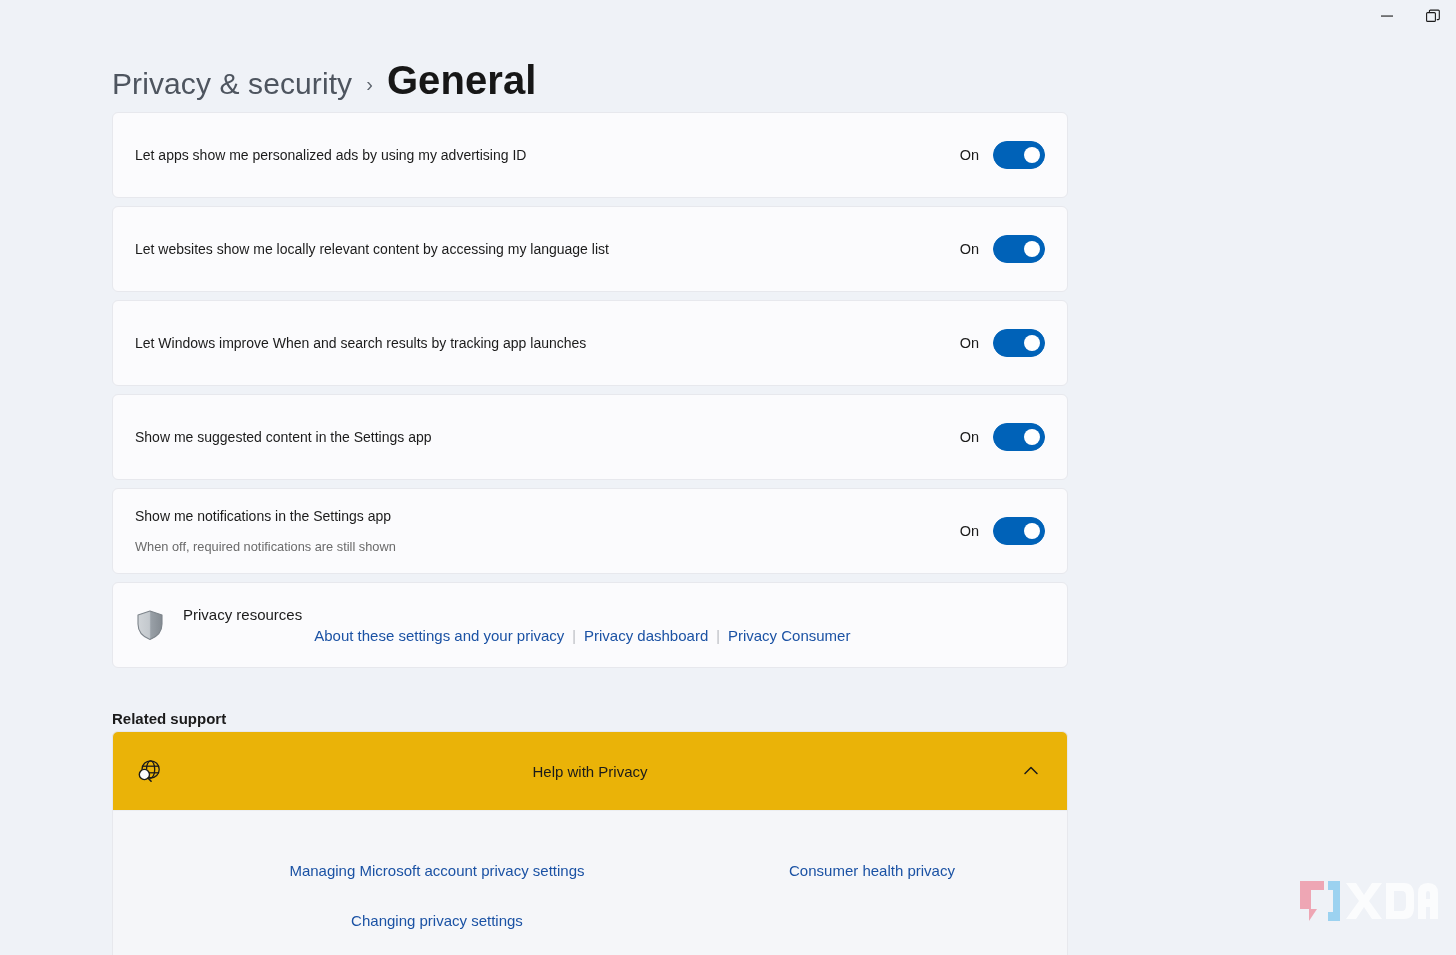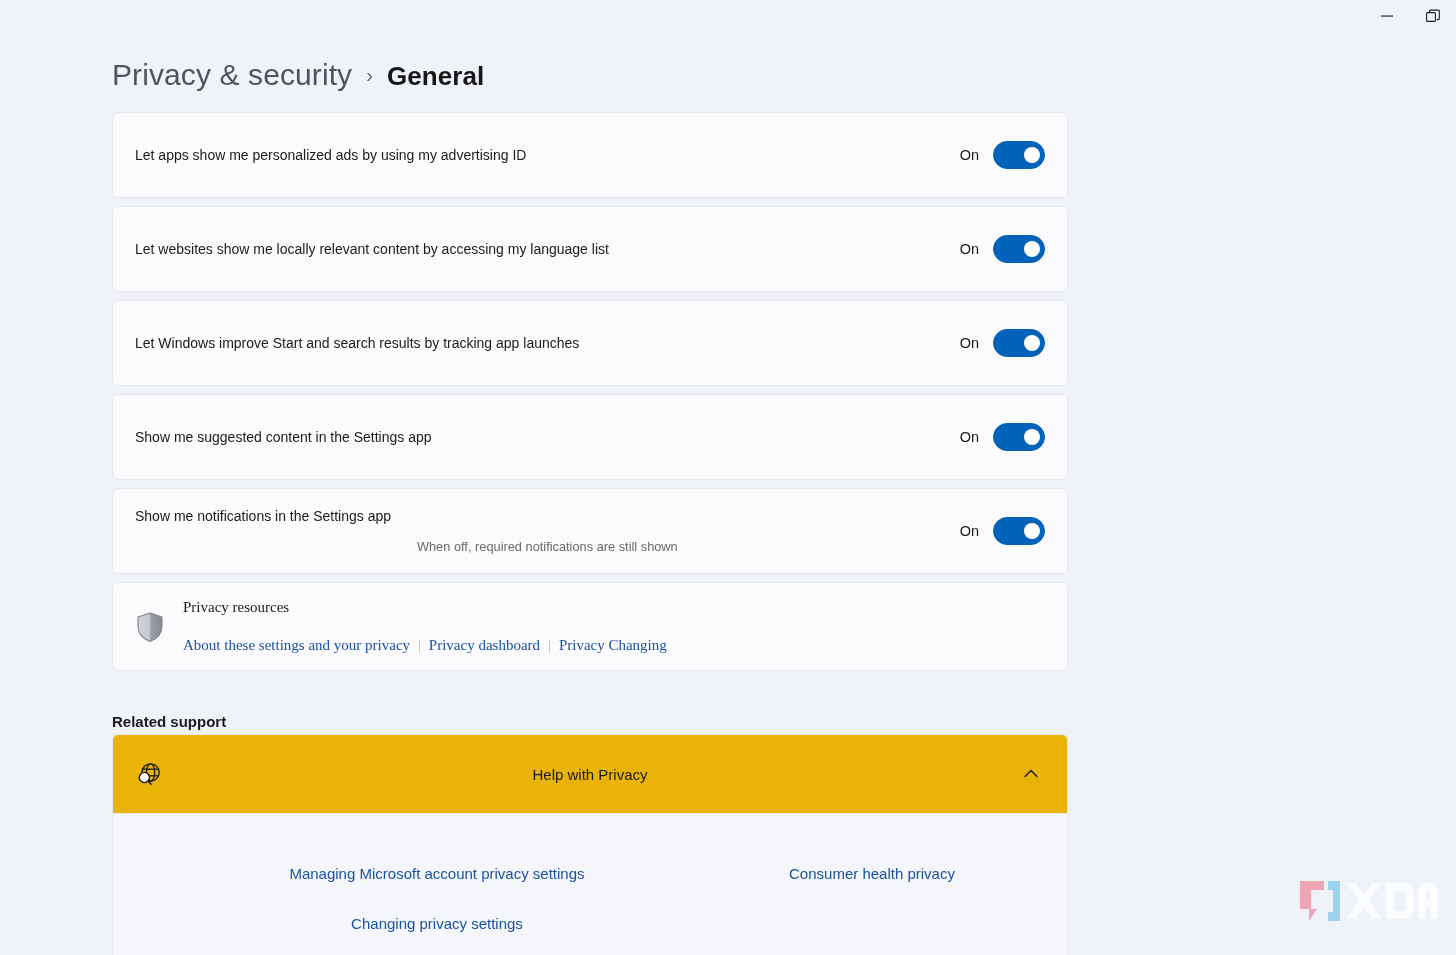--- a/index.html
+++ b/index.html
@@ -58,21 +58,21 @@
     letter-spacing: 0.1px;
     cursor: pointer;
   }
   .crumb-sep {
     font-size: 20px;
     color: #5f666f;
     position: relative;
     top: -3px;
   }
   .crumb-current {
-    font-size: 26px;
+    font-size: 40px;
     font-weight: 700;
     color: #171717;
     letter-spacing: 0.1px;
   }
 
   
   .card {
     background: #fbfbfd;
     border: 1px solid #e7e8ed;
     border-radius: 6px;
@@ -89,21 +89,20 @@
   .setting-title {
     font-size: 14px;
     color: #1b1b1b;
     line-height: 1.45;
   }
   .setting-sub {
     font-size: 12.8px;
     color: #6a6a6a;
     line-height: 1.5;
     margin-top: 11px;
-    text-align: center;
   }
 
   .toggle-wrap {
     flex: 0 0 auto;
     display: flex;
     align-items: center;
     gap: 14px;
   }
   .toggle-label {
     font-size: 14.5px;
@@ -131,21 +130,21 @@
 
   
   .resources-row {
     display: flex;
     align-items: center;
     padding: 16px 22px;
     min-height: 84px;
     gap: 18px;
   }
   .shield-icon { flex: 0 0 auto; width: 30px; height: 32px; display:block; }
-  .resources-body { display: flex; flex-direction: column; gap: 0; font-family: Liberation Serif, serif; }
+  .resources-body { display: flex; flex-direction: row; gap: 12px; }
   .resources-title { font-size: 15px; color: #1b1b1b; }
   .resources-links {
     display: flex;
     align-items: baseline;
     gap: 0;
     font-size: 15px;
   }
   .link {
     color: #1b52a4;
     text-decoration: none;
@@ -261,21 +260,21 @@
         <div class="toggle">
           <div class="knob"></div>
         </div>
       </div>
     </div>
   </div>
 
   <div class="card">
     <div class="setting-row">
       <div class="setting-text">
-        <div class="setting-title">Let Windows improve Start and search results by tracking app launches</div>
+        <div class="setting-title">Let Windows improve When and search results by tracking app launches</div>
       </div>
       <div class="toggle-wrap">
         <span class="toggle-label">On</span>
         <div class="toggle">
           <div class="knob"></div>
         </div>
       </div>
     </div>
   </div>
 
@@ -324,21 +323,21 @@
           <path d="M15 3.2 V29.4" stroke="#b9bfc5" stroke-width="0.8" opacity="0.65"></path>
         </svg>
       </span>
       <div class="resources-body">
         <div class="resources-title">Privacy resources</div>
         <div class="resources-links">
           <a class="link">About these settings and your privacy</a>
           <span class="pipe">|</span>
           <a class="link">Privacy dashboard</a>
           <span class="pipe">|</span>
-          <a class="link">Privacy Changing</a>
+          <a class="link">Privacy Consumer</a>
         </div>
       </div>
     </div>
   </div>
 
   <div class="section-heading">Related support</div>
 
   <div class="expander-card">
     <div class="expander-header">
       <span class="globe-icon">

